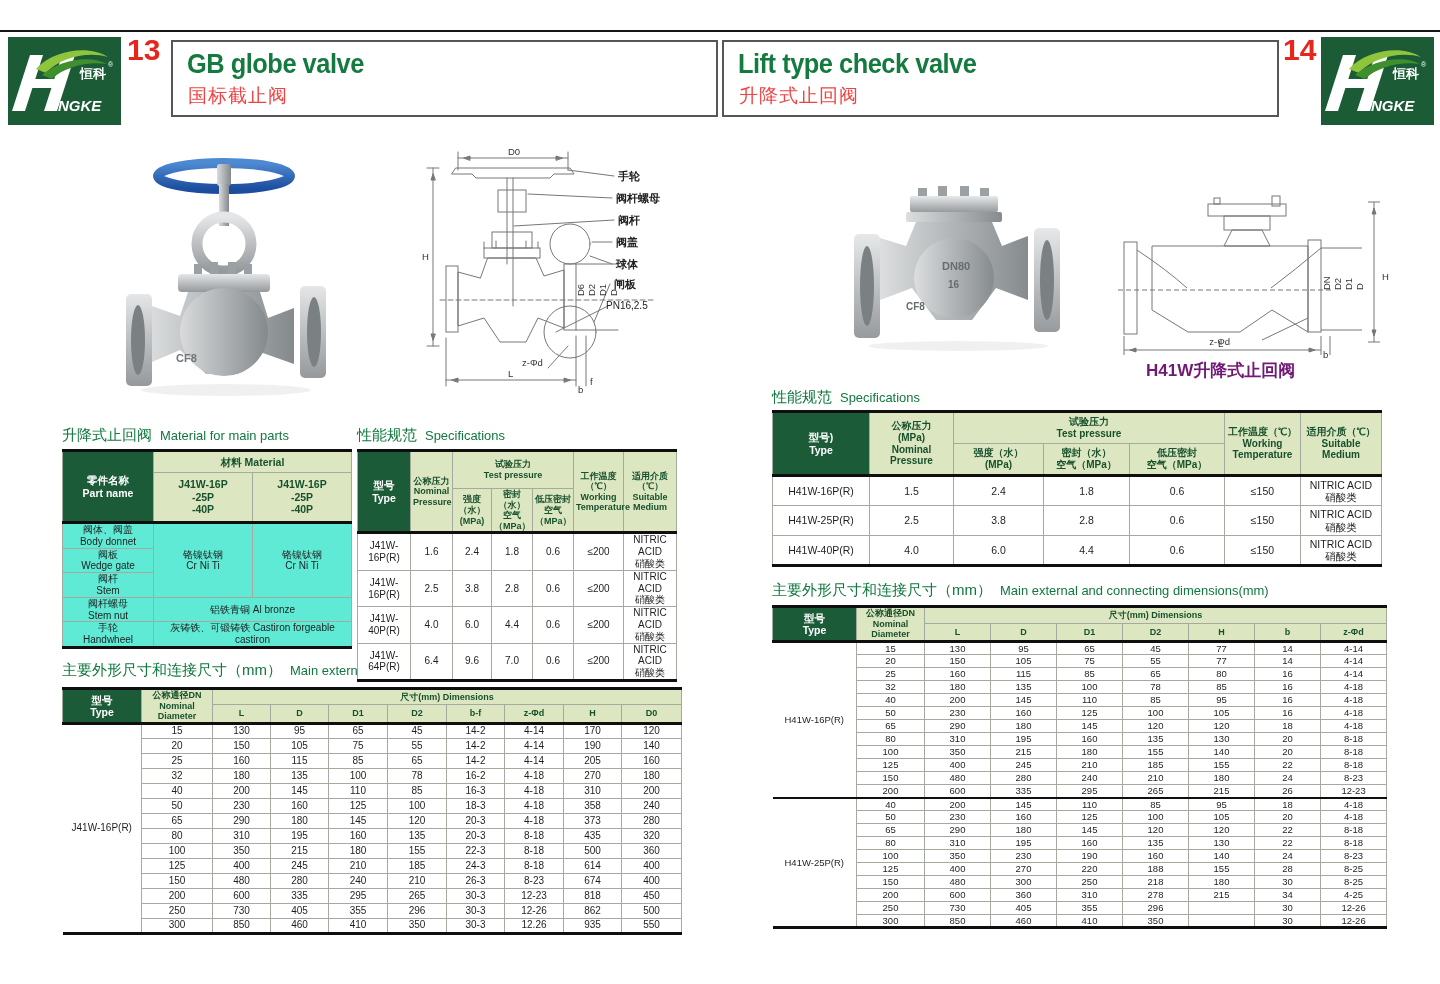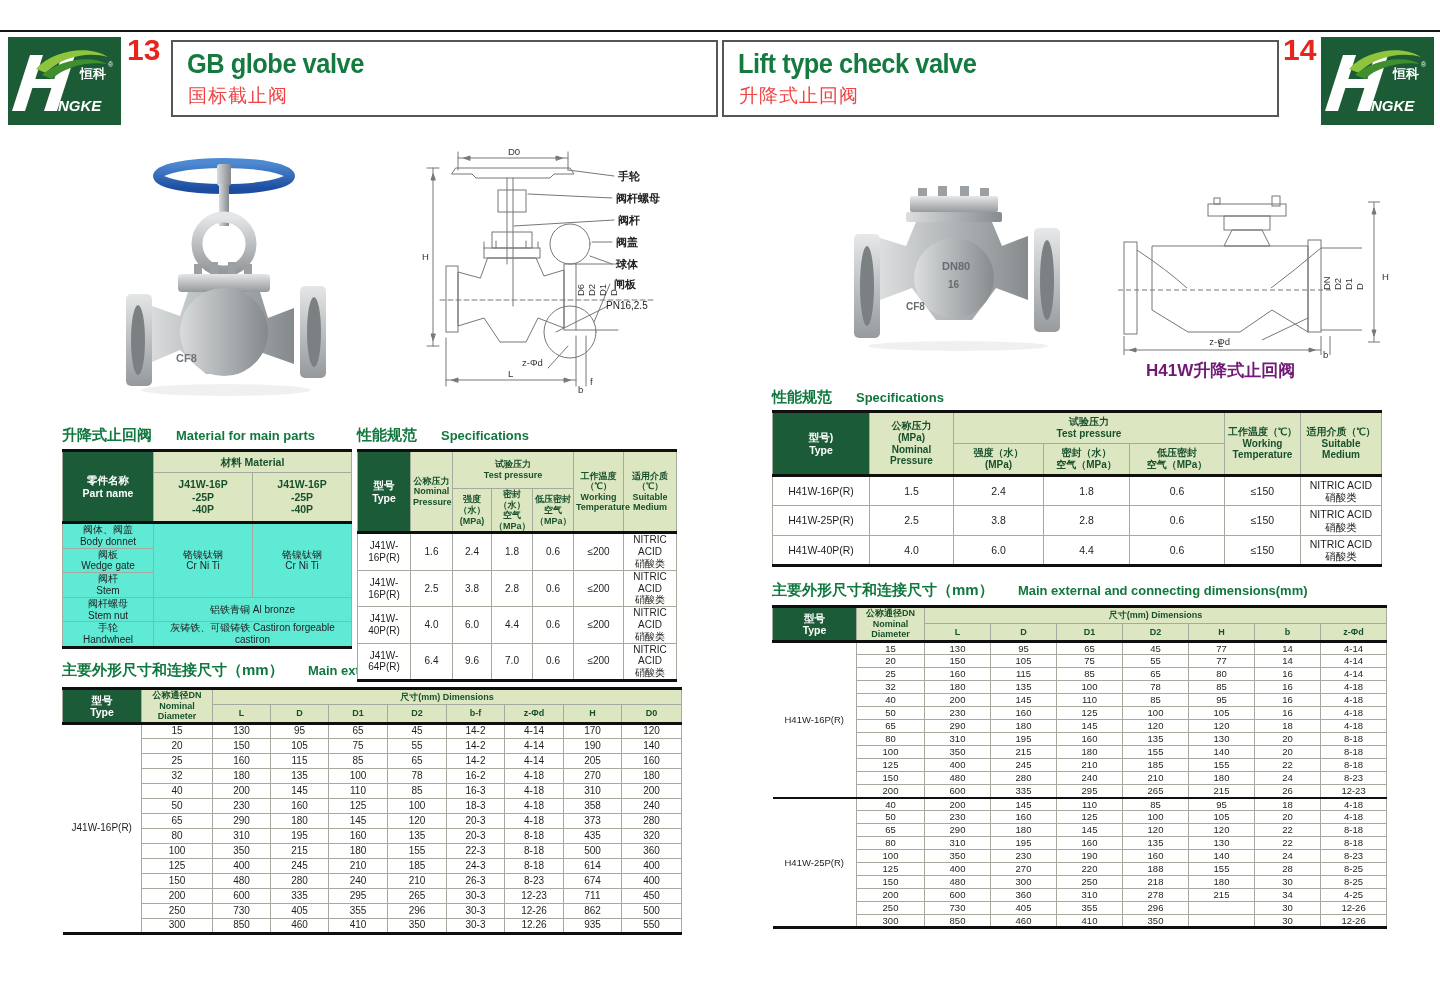--- a/index.html
+++ b/index.html
@@ -13,21 +13,21 @@
 
   .pagenum { position:absolute; top:33px; font-size:30px; font-weight:bold; color:#e6251c; }
   .pn-left { left:127px; } .pn-right { left:1283px; }
 
   .titlebox { position:absolute; top:40px; height:77px; border:2px solid #55565a; background:#fff; }
   .tb-left { left:171px; width:547px; } .tb-right { left:722px; width:557px; }
   .titlebox .en { margin:9px 0 0 14px; font-size:27px; font-weight:bold; color:#157a40;
                   transform:scaleX(.94); transform-origin:left; letter-spacing:-.5px; line-height:1; }
   .titlebox .zh { margin:5px 0 0 15px; font-size:19px; color:#ef4444; letter-spacing:1px; }
 
-  .sec-title { position:absolute; display:flex; gap:24px; align-items:baseline; color:#10783e; font-weight:bold; white-space:nowrap; }
+  .sec-title { position:absolute; display:flex; gap:8px; align-items:baseline; color:#10783e; font-weight:normal; white-space:nowrap; }
   .sec-title .zh { font-size:15px; } .sec-title .en { font-size:13.5px; transform:scaleX(.96); transform-origin:left; }
 
   table { border-collapse:collapse; table-layout:fixed; position:absolute; background:#fff; }
   td, th { border:1px solid #a4aa9e; text-align:center; vertical-align:middle;
            white-space:pre-line; line-height:1.18; padding:0 2px; font-weight:normal; color:#1e1e1e; }
   thead { border-top:3px solid #0f0f0f; border-bottom:3px solid #0f0f0f; }
   tbody { border-bottom:3px solid #0f0f0f; }
   .hd { background:#1b5b37; color:#fff; font-weight:bold; font-size:10.5px; }
   .hl { background:#dce7c2; color:#17502c; font-weight:bold; font-size:9.5px; }
   .type-cell { border:none; border-right:1px solid #a4aa9e; background:#fff; font-size:10px; }
@@ -661,21 +661,21 @@
           <td>400</td>
         </tr>
         <tr>
           <td>200</td>
           <td>600</td>
           <td>335</td>
           <td>295</td>
           <td>265</td>
           <td>30-3</td>
           <td>12-23</td>
-          <td>711</td>
+          <td>818</td>
           <td>450</td>
         </tr>
         <tr>
           <td>250</td>
           <td>730</td>
           <td>405</td>
           <td>355</td>
           <td>296</td>
           <td>30-3</td>
           <td>12-26</td>

